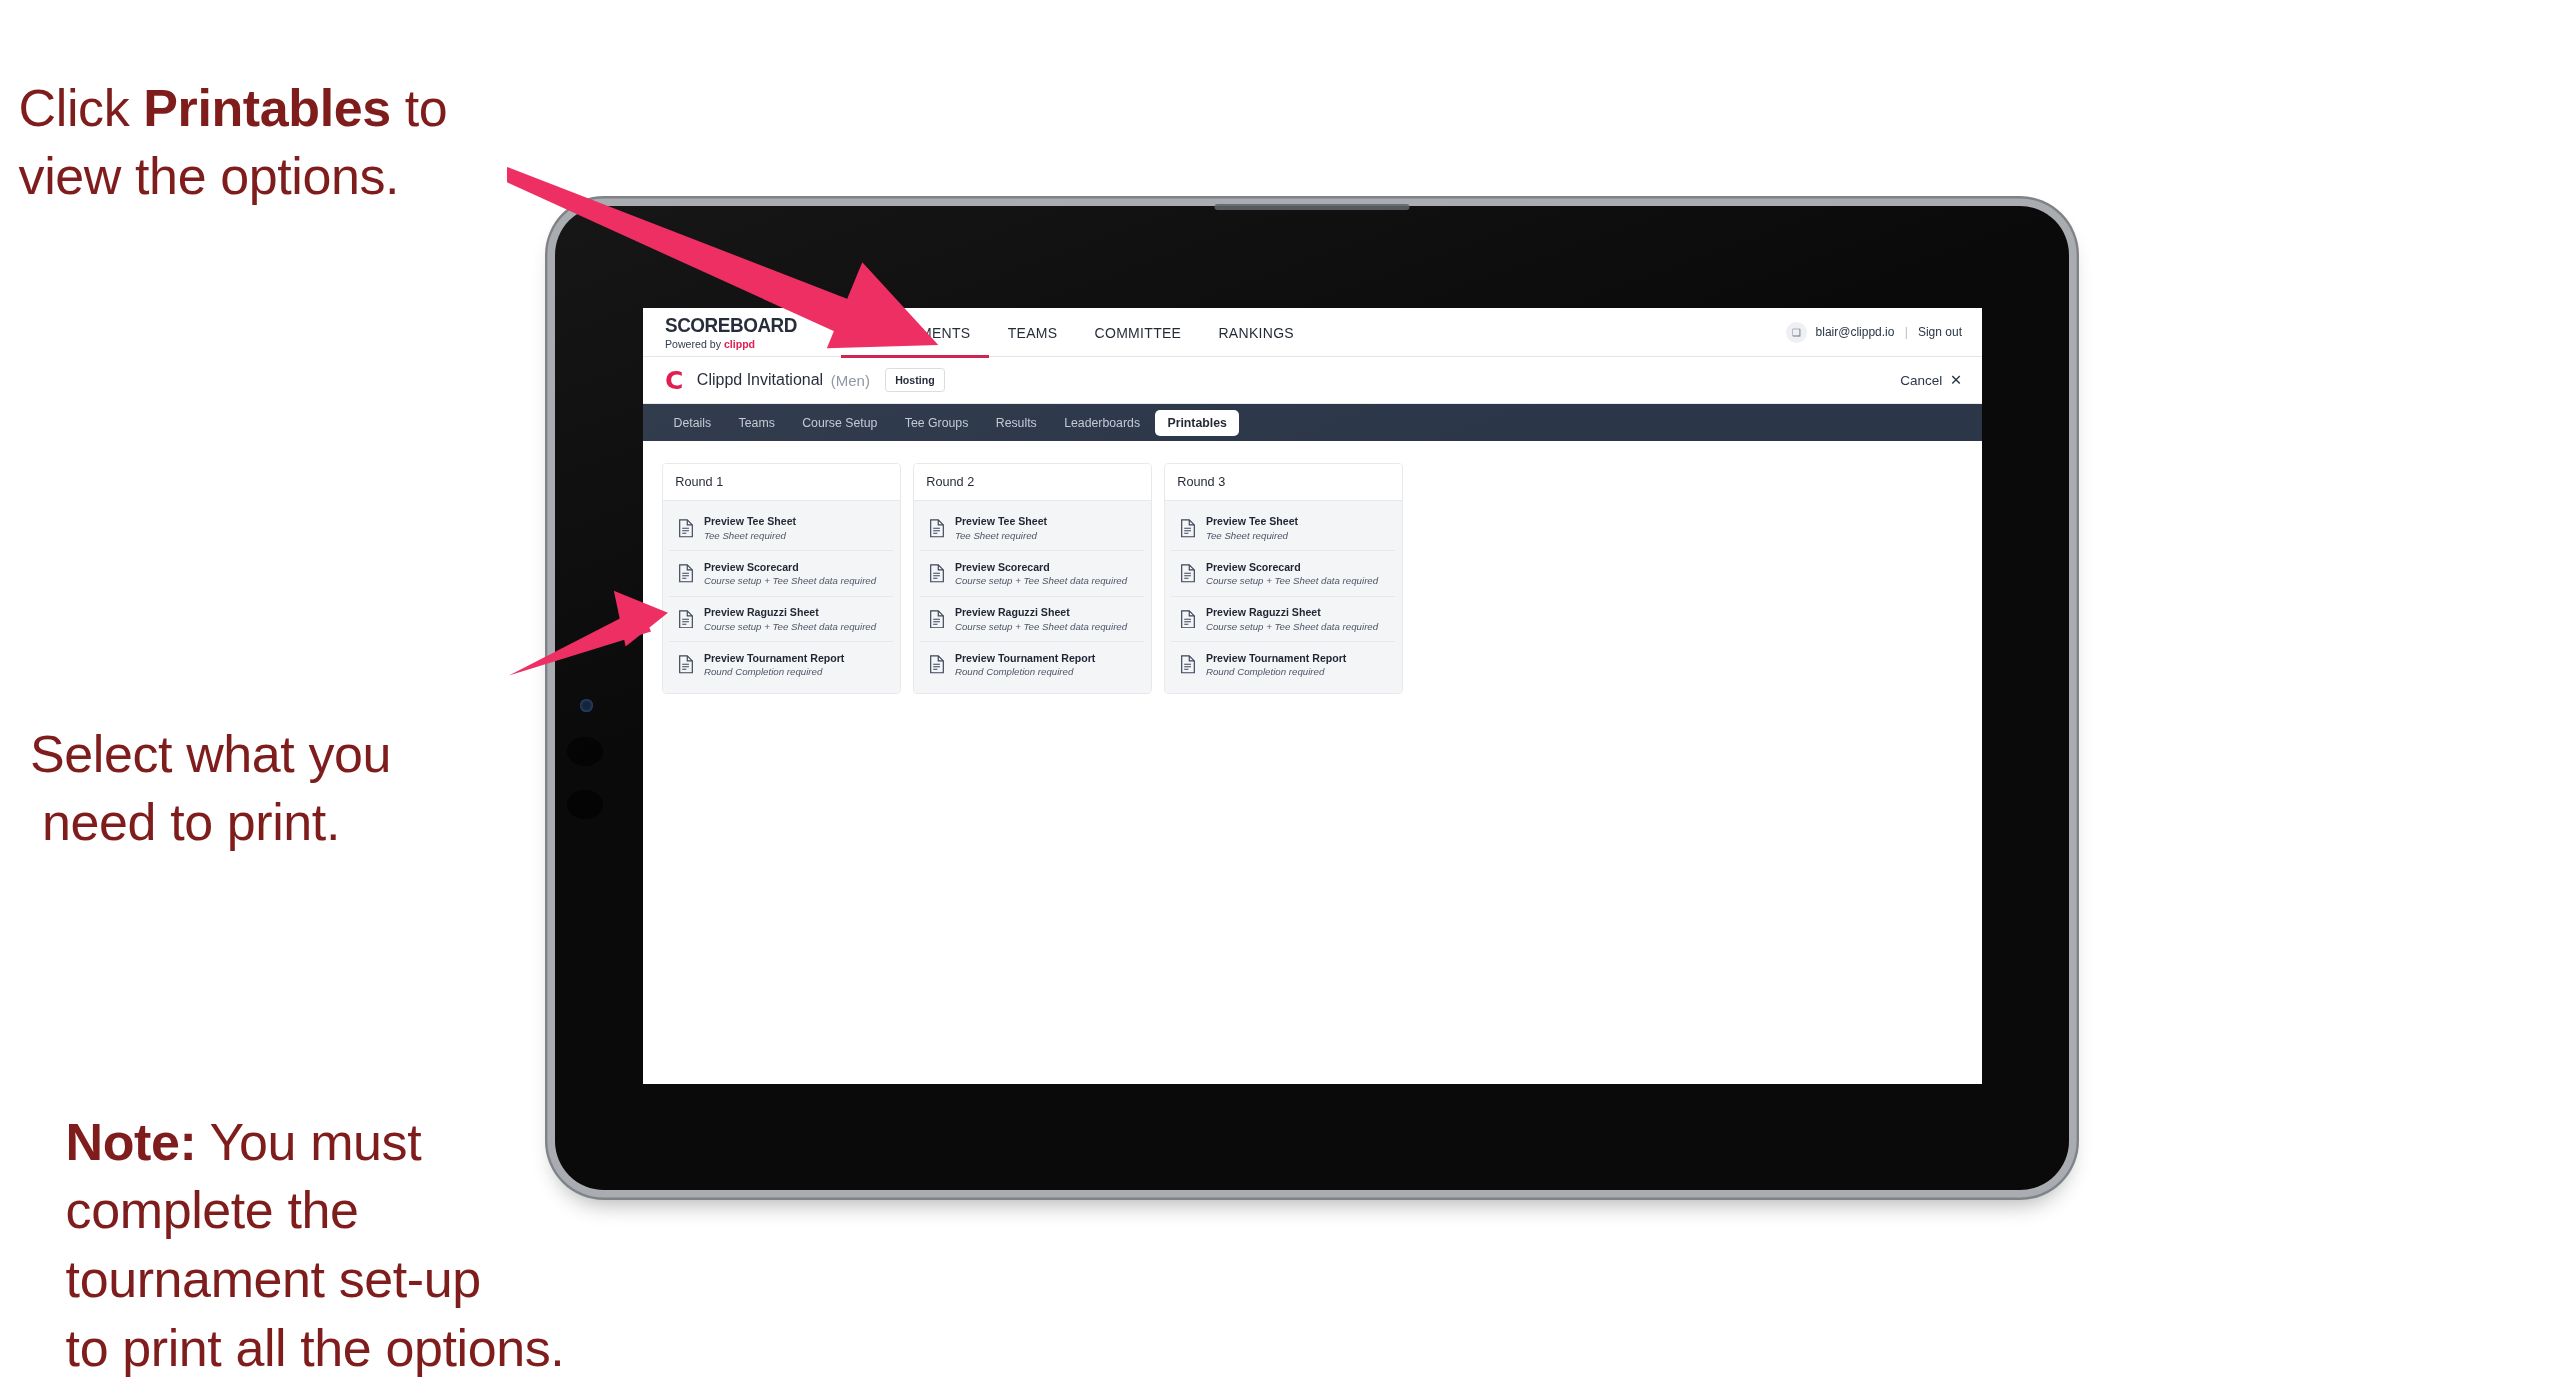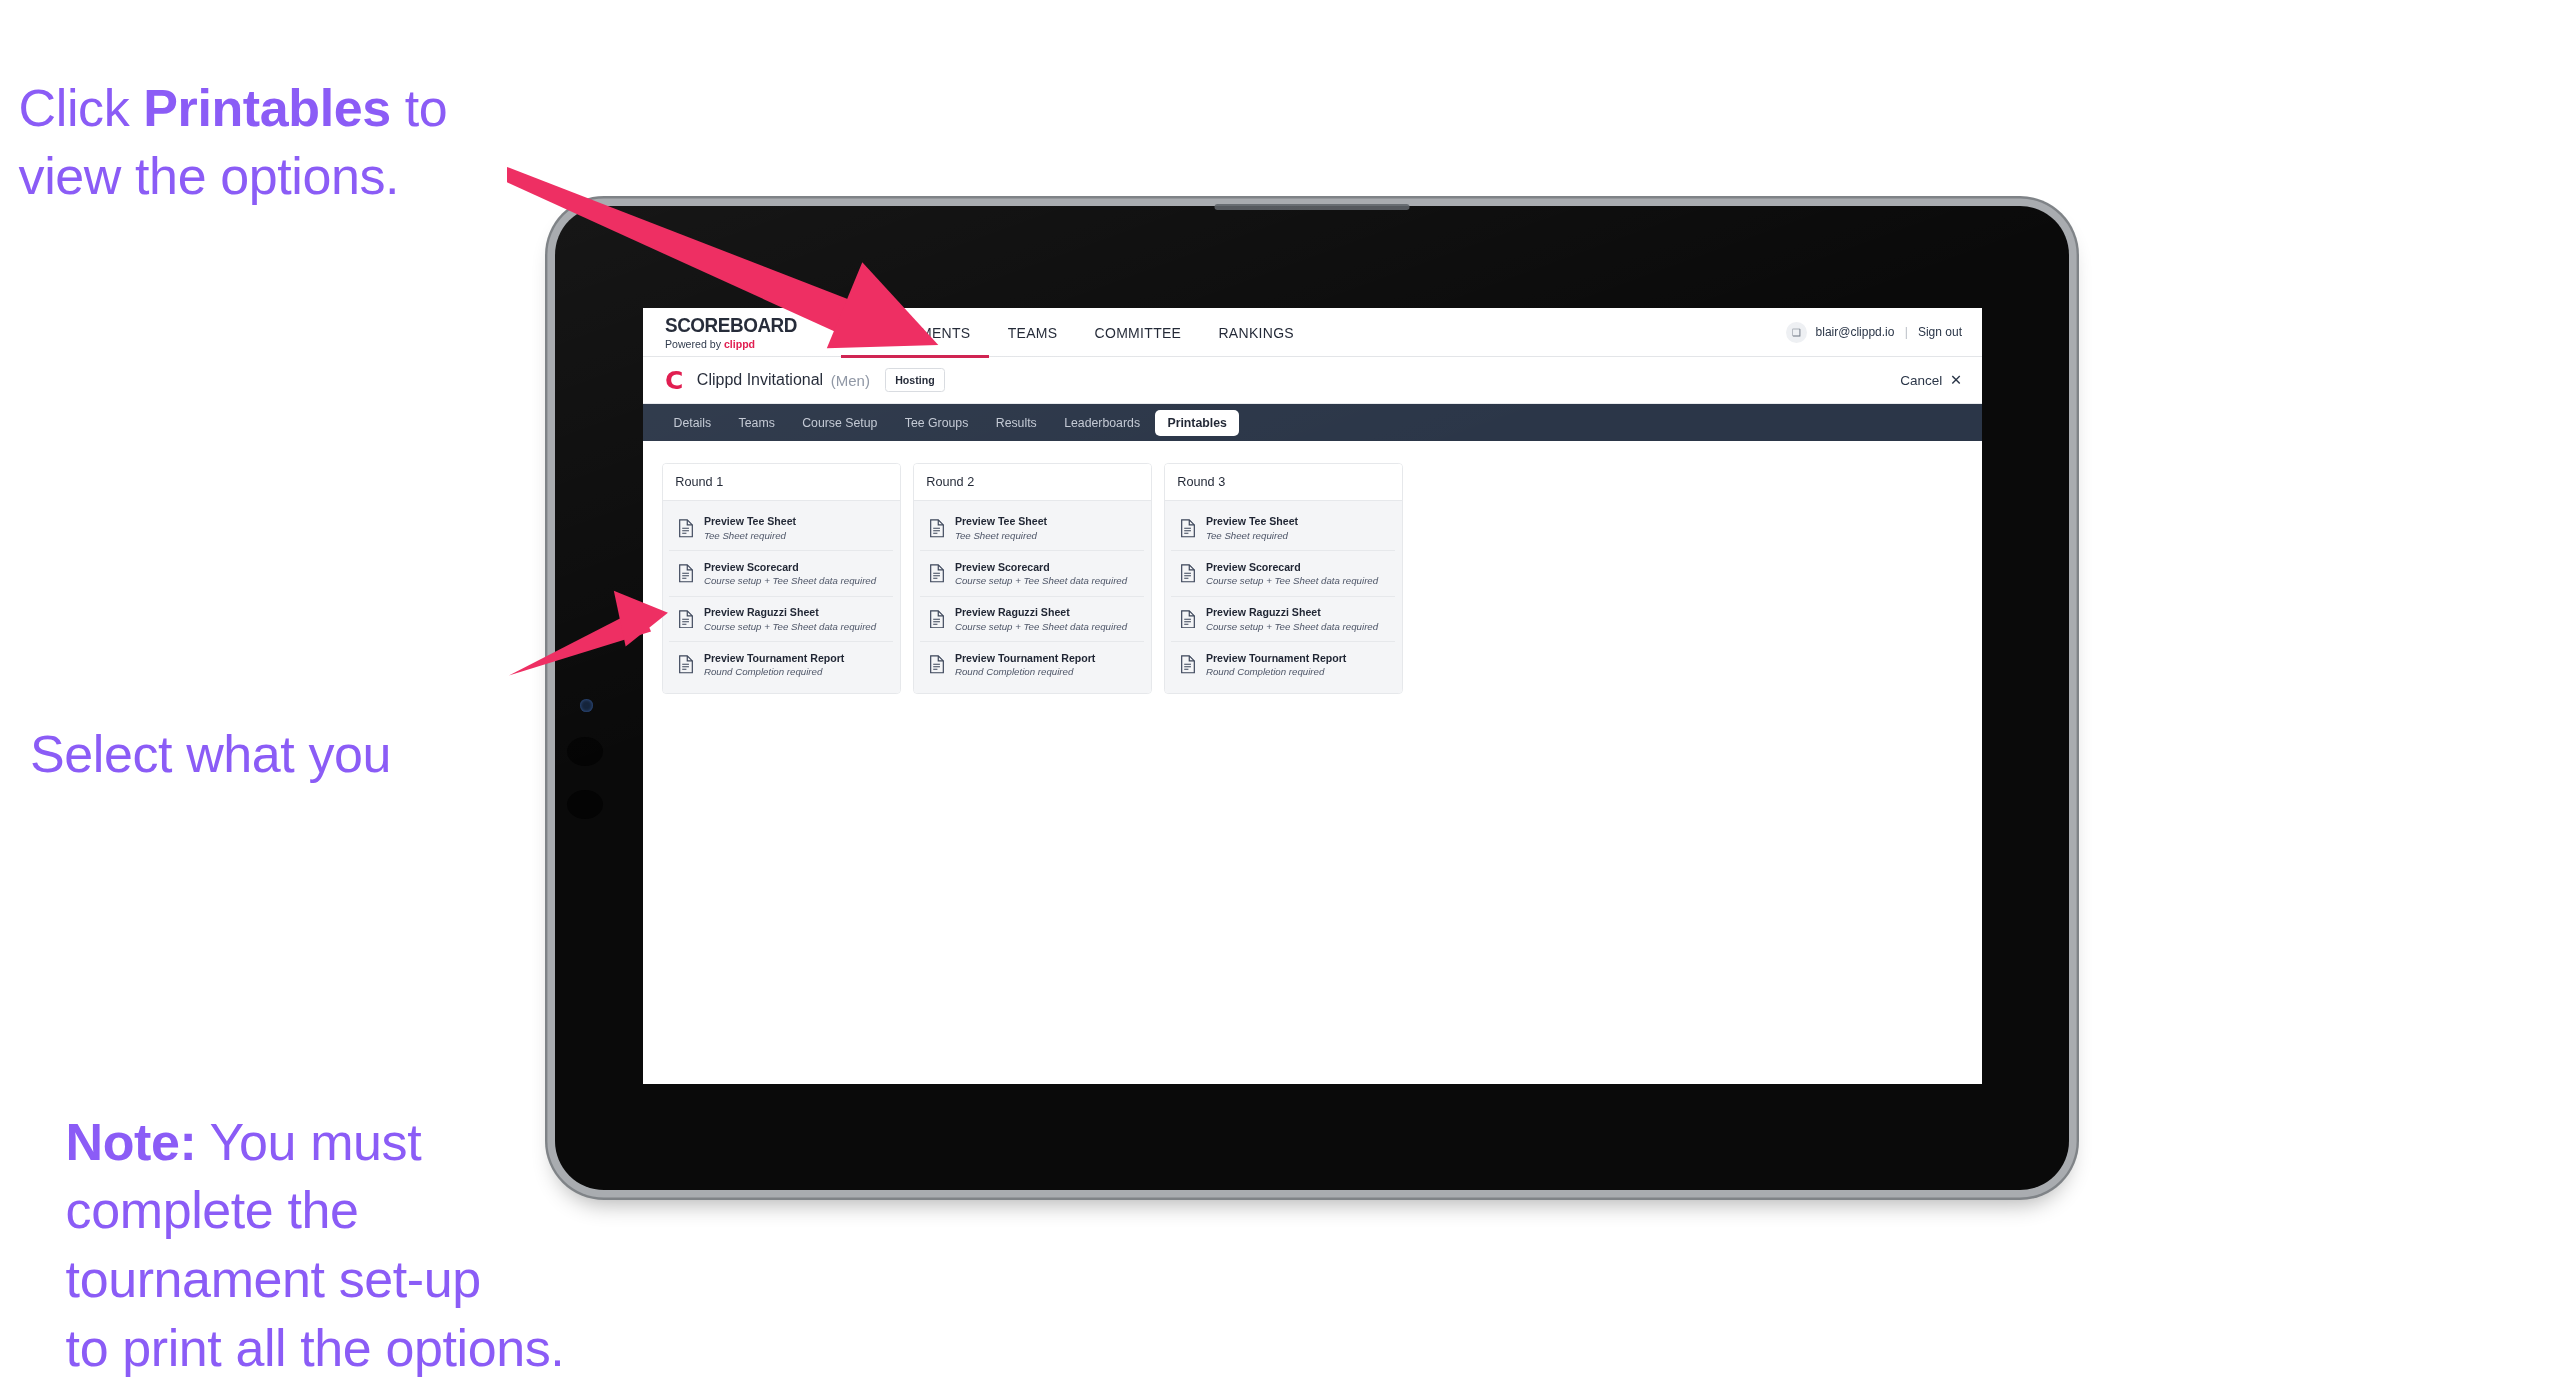--- a/index.html
+++ b/index.html
@@ -13,21 +13,21 @@
     height: 1386px;
     position: relative;
     overflow: hidden;
     font-family: "Liberation Sans", sans-serif;
     -webkit-font-smoothing: antialiased;
   }
 
   
   .annotation {
     position: absolute;
-    color: #8b5cf6;
+    color: #7f1d1d;
     font-family: "Liberation Sans", sans-serif;
     font-size: 52px;
     line-height: 1.32;
     letter-spacing: -0.4px;
     white-space: pre-line;
   }
   .annotation b, .annotation strong { font-weight: 700; }
 
   #ann-top    { left: 18.6px;  top: 5px;    width: 592px; }
   #ann-mid    { left: 30px;  top: 651px;  width: 592px; text-align: left; }
@@ -317,20 +317,21 @@
 </head>
 <body>
 
 <div class="annotation" id="ann-top">
   <span>Click </span><b>Printables</b><span> to
 view the options.</span>
 </div>
 
 <div class="annotation" id="ann-mid">
   <span>Select what you</span>
+  <span class="l2">need to print.</span>
 </div>
 
 <div class="annotation" id="ann-note">
   <b>Note:</b><span> You must
 complete the
 tournament set-up
 to print all the options.</span>
 </div>
 
 <div id="tablet">

